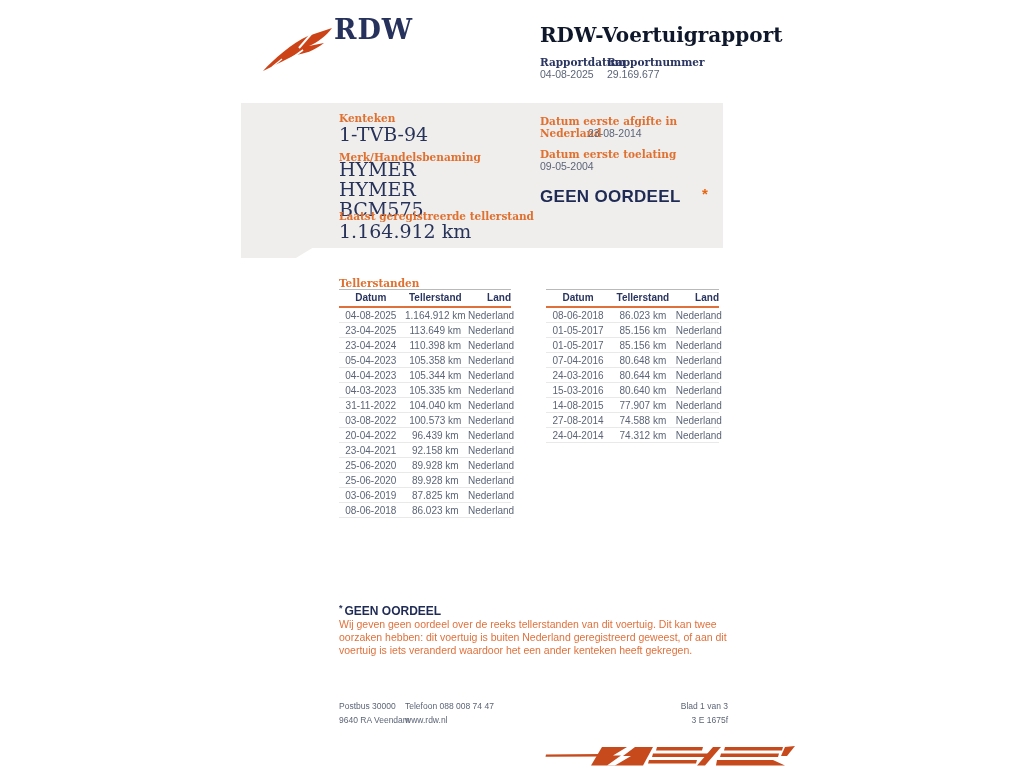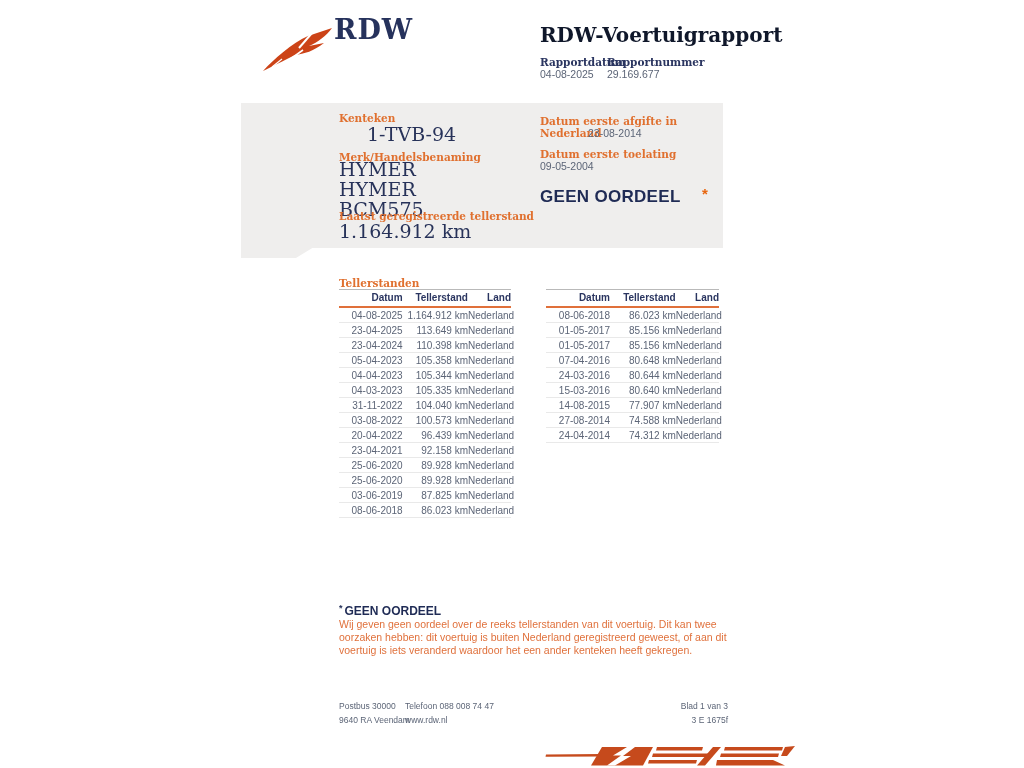--- a/index.html
+++ b/index.html
@@ -21,22 +21,22 @@
   .verdict{font-family:"Liberation Sans",sans-serif;font-weight:bold;font-size:17px;color:#1f2b55;letter-spacing:.3px;}
   .star{font-family:"Liberation Sans",sans-serif;font-weight:bold;font-size:15px;color:#e8650e;}
 
   
   .tbl-title{font-family:"DejaVu Serif",serif;font-weight:bold;font-size:10.5px;color:#e0702f;}
   table.meters{border-collapse:collapse;table-layout:fixed;}
   table.meters th{font-family:"Liberation Sans",sans-serif;font-weight:bold;font-size:10px;color:#2a3560;
      border-top:1px solid #b9b9b9;border-bottom:2px solid #e0703a;padding:2px 0 3px 0;}
   table.meters td{font-family:"Liberation Sans",sans-serif;font-size:10px;color:#5c6577;
      border-bottom:1px solid #e9e9e9;padding:2px 0 1px 0;height:11px;}
-  table.meters th:nth-child(1),table.meters td:nth-child(1){text-align:right;width:37%;}
-  table.meters th:nth-child(2),table.meters td:nth-child(2){text-align:right;width:38%;}
+  table.meters th:nth-child(1),table.meters td:nth-child(1){text-align:center;width:37%;}
+  table.meters th:nth-child(2),table.meters td:nth-child(2){text-align:center;width:38%;}
   table.meters th:nth-child(3),table.meters td:nth-child(3){text-align:right;width:25%;}
 
   
   .fn-title{font-family:"Liberation Sans",sans-serif;font-weight:bold;font-size:12px;color:#1f2b55;}
   .fn-star{font-family:"Liberation Sans",sans-serif;font-weight:bold;font-size:9px;color:#1f2b55;vertical-align:4px;margin-right:2px;}
   .fn-body{font-family:"Liberation Sans",sans-serif;font-size:10.5px;color:#e0713c;line-height:13px;}
 
   
   .foot{font-family:"Liberation Sans",sans-serif;font-size:8.5px;color:#5c6577;}
 </style>
@@ -54,21 +54,21 @@
   <div class="abs brand-word" style="left:334px;top:14px;">RDW</div>
 
   <div class="abs report-title" style="left:540px;top:23px;">RDW-Voertuigrapport</div>
   <div class="abs lbl-navy" style="left:540px;top:56px;">Rapportdatum</div>
   <div class="abs lbl-navy" style="left:607px;top:56px;">Rapportnummer</div>
   <div class="abs val-sans" style="left:540px;top:68px;">04-08-2025</div>
   <div class="abs val-sans" style="left:607px;top:68px;">29.169.677</div>
 
   <div class="abs summary-box">
     <div class="abs lbl-orange" style="left:98px;top:9px;">Kenteken</div>
-    <div class="abs big-serif" style="left:98px;top:21px;margin-left:28px;">1-TVB-94</div>
+    <div class="abs big-serif" style="left:98px;top:21px;">1-TVB-94</div>
     <div class="abs lbl-orange" style="left:98px;top:48px;">Merk/Handelsbenaming</div>
     <div class="abs big-serif" style="left:98px;top:56px;width:150px;">HYMER HYMER BCM575</div>
     <div class="abs lbl-orange" style="left:98px;top:107px;">Laatst geregistreerde tellerstand</div>
     <div class="abs big-serif" style="left:98px;top:118px;">1.164.912 km</div>
 
     <div class="abs lbl-orange" style="left:299px;top:12px;">Datum eerste afgifte in Nederland</div>
     <div class="abs val-sans" style="left:299px;top:24px;margin-left:48px;">23-08-2014</div>
     <div class="abs lbl-orange" style="left:299px;top:45px;">Datum eerste toelating</div>
     <div class="abs val-sans" style="left:299px;top:57px;">09-05-2004</div>
     <div class="abs verdict" style="left:299px;top:84px;">GEEN OORDEEL</div>

